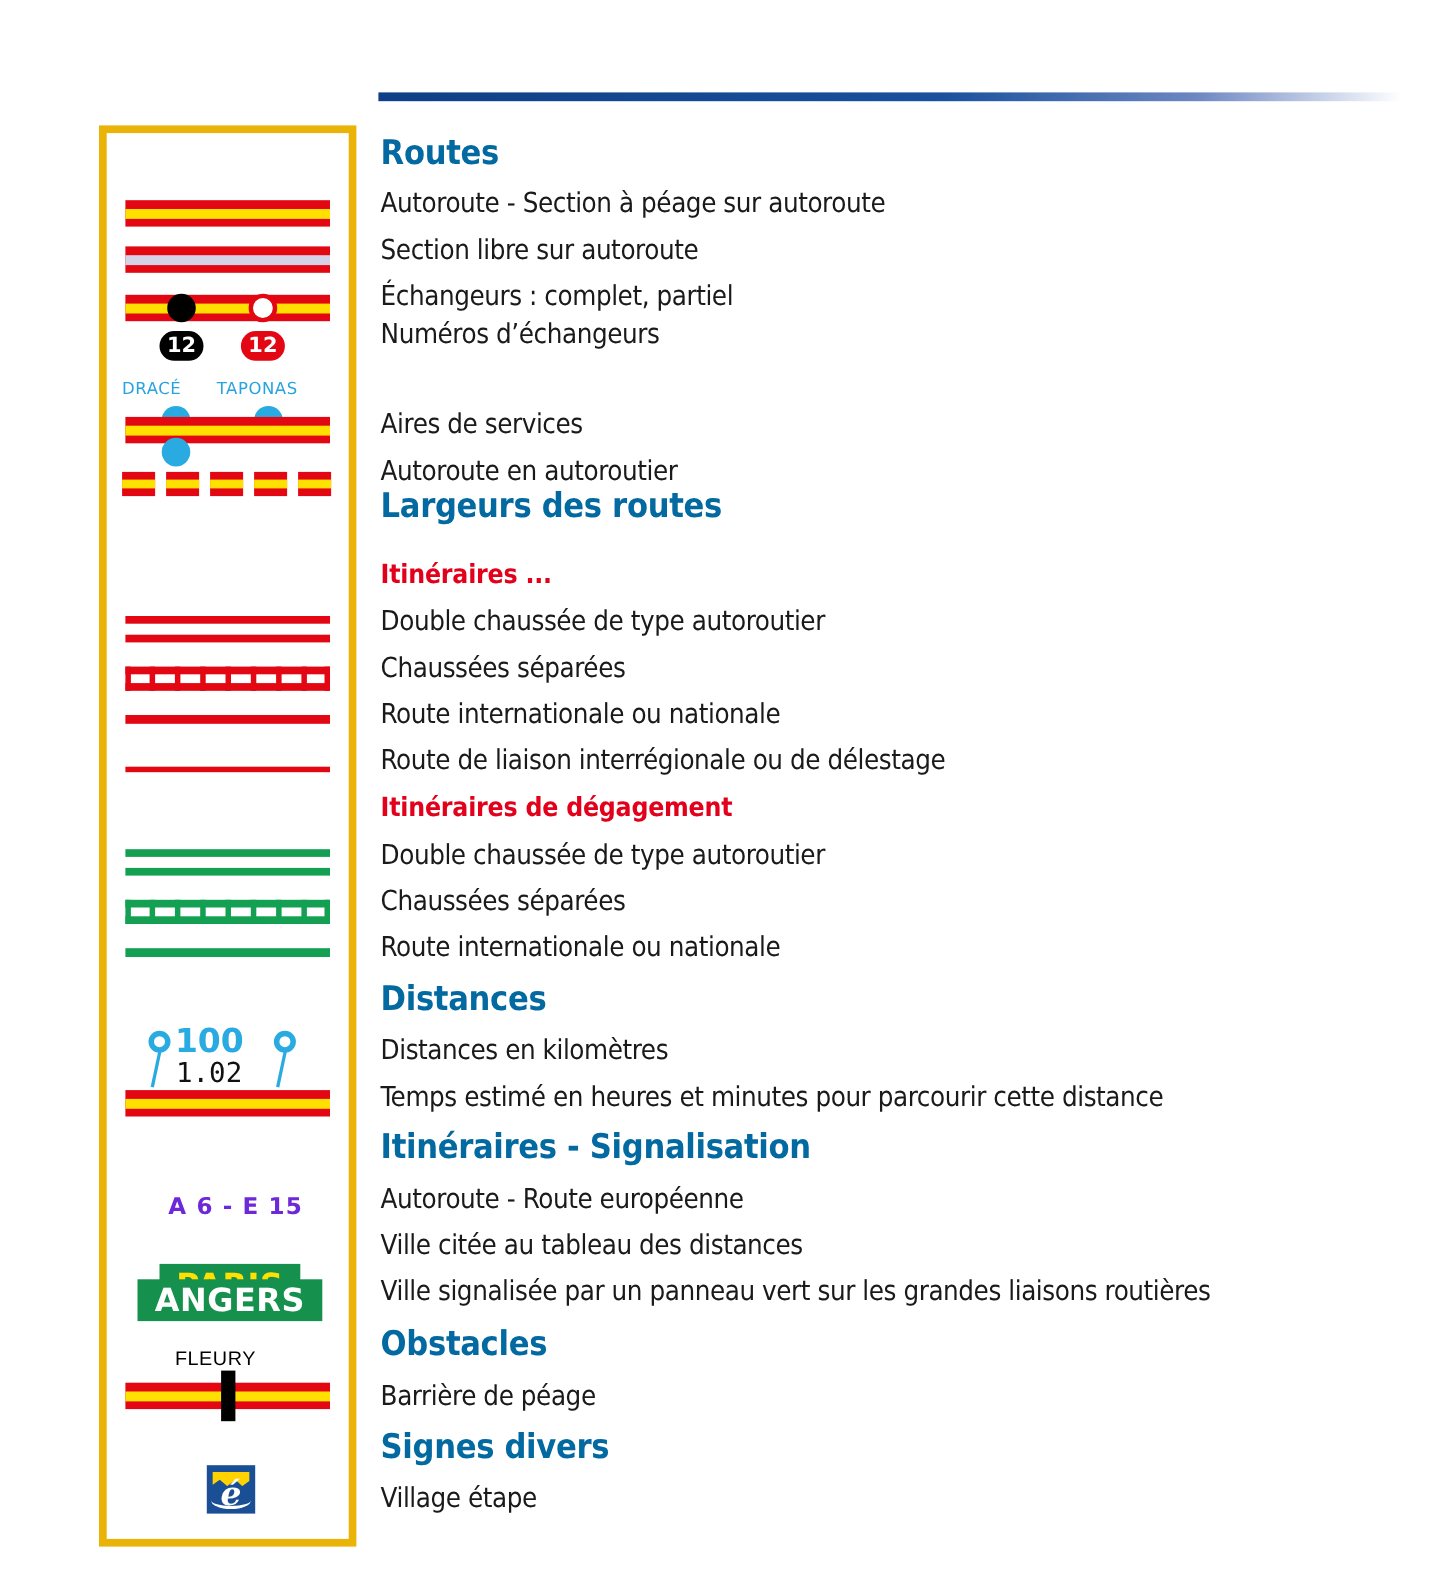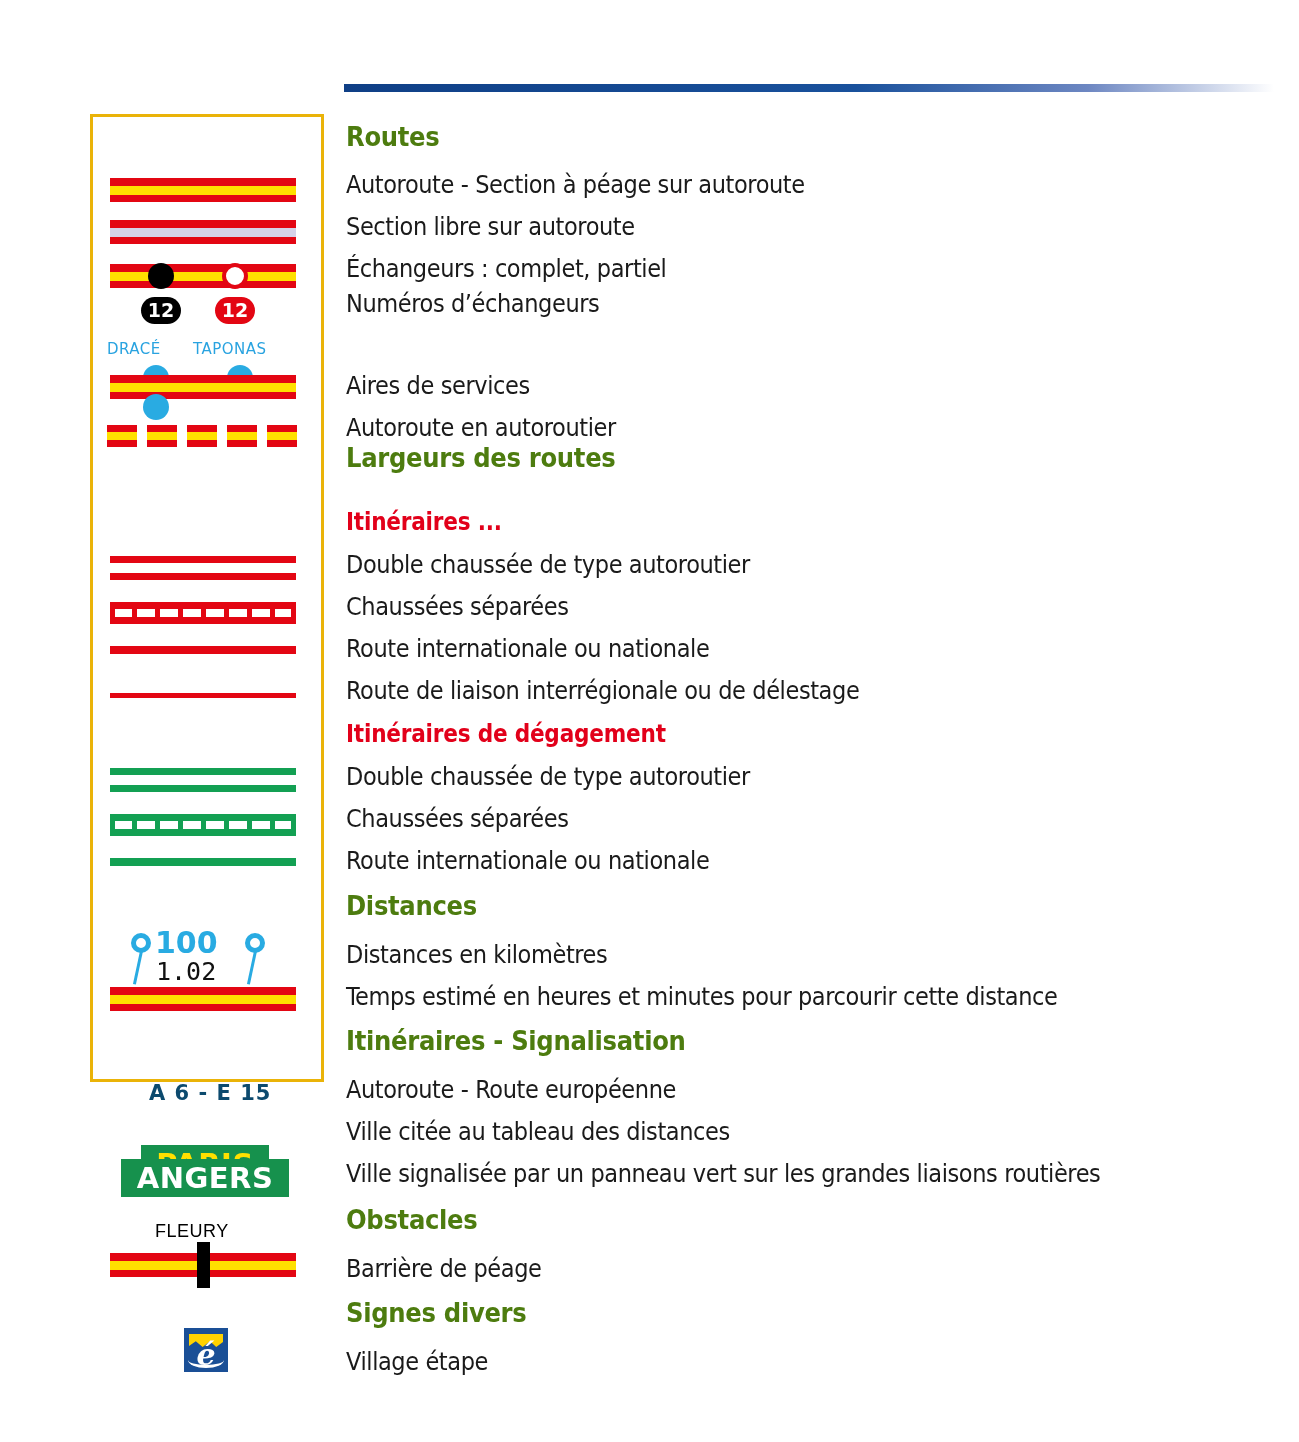--- a/index.html
+++ b/index.html
@@ -40,22 +40,22 @@
     height: 8px;
     background: linear-gradient(to right, #0f3f86 0%, #19519c 55%, #6d87c2 80%, #ffffff 100%);
   }
 
   
   #symbol-panel {
     position: absolute;
     left: 90px;
     top: 114px;
     width: 234px;
-    height: 968px;
-    border: 3px solid #eab308;
+    height: 1292px;
+    border: 7px solid #eab308;
     background: #ffffff;
   }
 
   
   .road {
     position: absolute;
     left: 17px;
     width: 186px;
   }
   .road-toll { height: 24px; background: #e30613; }
@@ -179,21 +179,21 @@
     position: absolute;
     color: #111111;
     font-size: 25px;
     font-family: "DejaVu Sans Mono", monospace;
     white-space: nowrap;
   }
 
   
   #route-num {
     position: absolute;
-    color: #0c4a6e;
+    color: #6d28d9;
     font-size: 21px;
     font-weight: bold;
     font-family: "DejaVu Sans", sans-serif;
     letter-spacing: 1px;
     white-space: nowrap;
   }
   .green-sign {
     position: absolute;
     background: #16914d;
     font-family: "DejaVu Sans", sans-serif;
@@ -259,24 +259,24 @@
 
   
   #text-col {
     position: absolute;
     left: 346px;
     top: 112px;
     width: 930px;
   }
   .txt { position: absolute; white-space: nowrap; }
   .h-red {
-    color: #4d7c0f;
+    color: #0369a1;
     font-weight: bold;
     font-family: "DejaVu Sans Condensed", "DejaVu Sans", sans-serif;
-    font-size: 27px;
+    font-size: 31px;
     letter-spacing: -0.3px;
   }
   .h-red-sm {
     color: #e2001a;
     font-weight: bold;
     font-family: "DejaVu Sans Condensed", "DejaVu Sans", sans-serif;
     font-size: 24px;
     letter-spacing: -0.2px;
   }
   .item {

